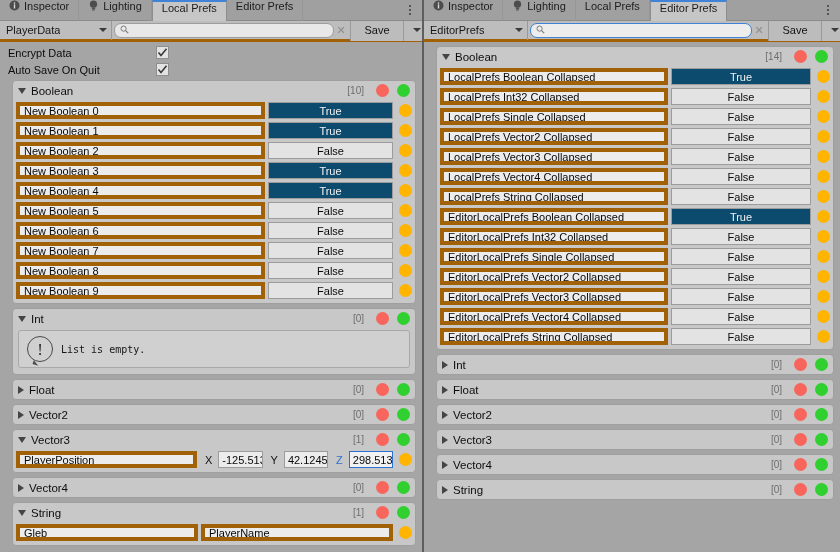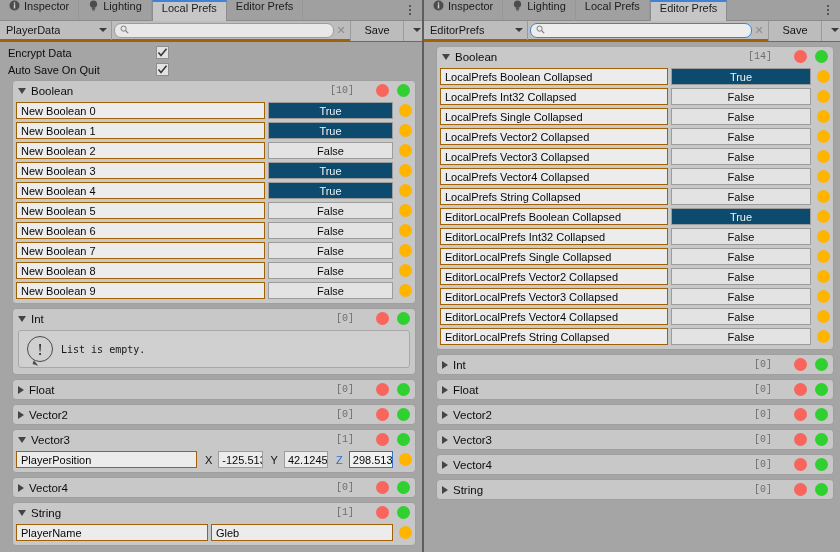--- a/index.html
+++ b/index.html
@@ -122,33 +122,33 @@
     border-left: 4.5px solid transparent;
     border-right: 4.5px solid transparent;
     border-top: 6px solid #444;
   }
   .foldout.closed {
     border-top: 4.5px solid transparent;
     border-bottom: 4.5px solid transparent;
     border-left: 6px solid #444;
   }
   .sec-title { font-size: 11.5px; color: #0d0d0d; flex: 1; }
-  .count { font-size: 10px; color: #6e6e6e; margin-right: 18px; font-family: Liberation Mono, monospace; }
+  .count { font-size: 10px; color: #6e6e6e; margin-right: 8px; }
   .dot { width: 13px; height: 13px; border-radius: 50%; flex: none; }
   .dot-red   { background: #f8655c; }
   .dot-green { background: #2fd02f; }
   .dot-amber { background: #ffb400; }
   .dot + .dot { margin-left: 4px; }
 
   .sec-body { padding: 0 3px 3px 3px; }
 
   
   .row { display: flex; align-items: center; gap: 3px; height: 19px; margin-top: 1px; }
   .field {
-    height: 17px; background: #ececec; border: 1px solid #a16207;
+    height: 17px; background: #ececec; border: 4px solid #a16207;
     display: flex; align-items: center; padding: 0 4px;
     font-size: 11px; color: #080808; overflow: hidden; white-space: nowrap;
   }
   .key { flex: 1; }
   .valbtn {
     width: 125px; height: 17px; border: 1px solid #9c9c9c;
     display: flex; align-items: center; justify-content: center;
     font-size: 11px;
   }
   .valbtn.off { background: #e3e3e3; color: #0a0a0a; }
@@ -398,22 +398,22 @@
         <div class="section">
           <div class="sec-head">
             <span class="foldout open"></span>
             <span class="sec-title">String</span>
             <span class="count">[1]</span>
             <span class="dot dot-red"></span>
             <span class="dot dot-green"></span>
           </div>
           <div class="sec-body">
             <div class="row">
+              <div class="field str-val">Gleb</div>
               <div class="field key" style="flex: 0 0 auto; width: 192px;">PlayerName</div>
-              <div class="field str-val">Gleb</div>
               <span class="dot dot-amber rowdot"></span>
             </div>
           </div>
         </div>
       </div>
     </div>
   <div class="panel-gap"></div>
   <div class="panel panel-right" id="panel-right">
       <div class="tabbar">
         <div class="tab">

